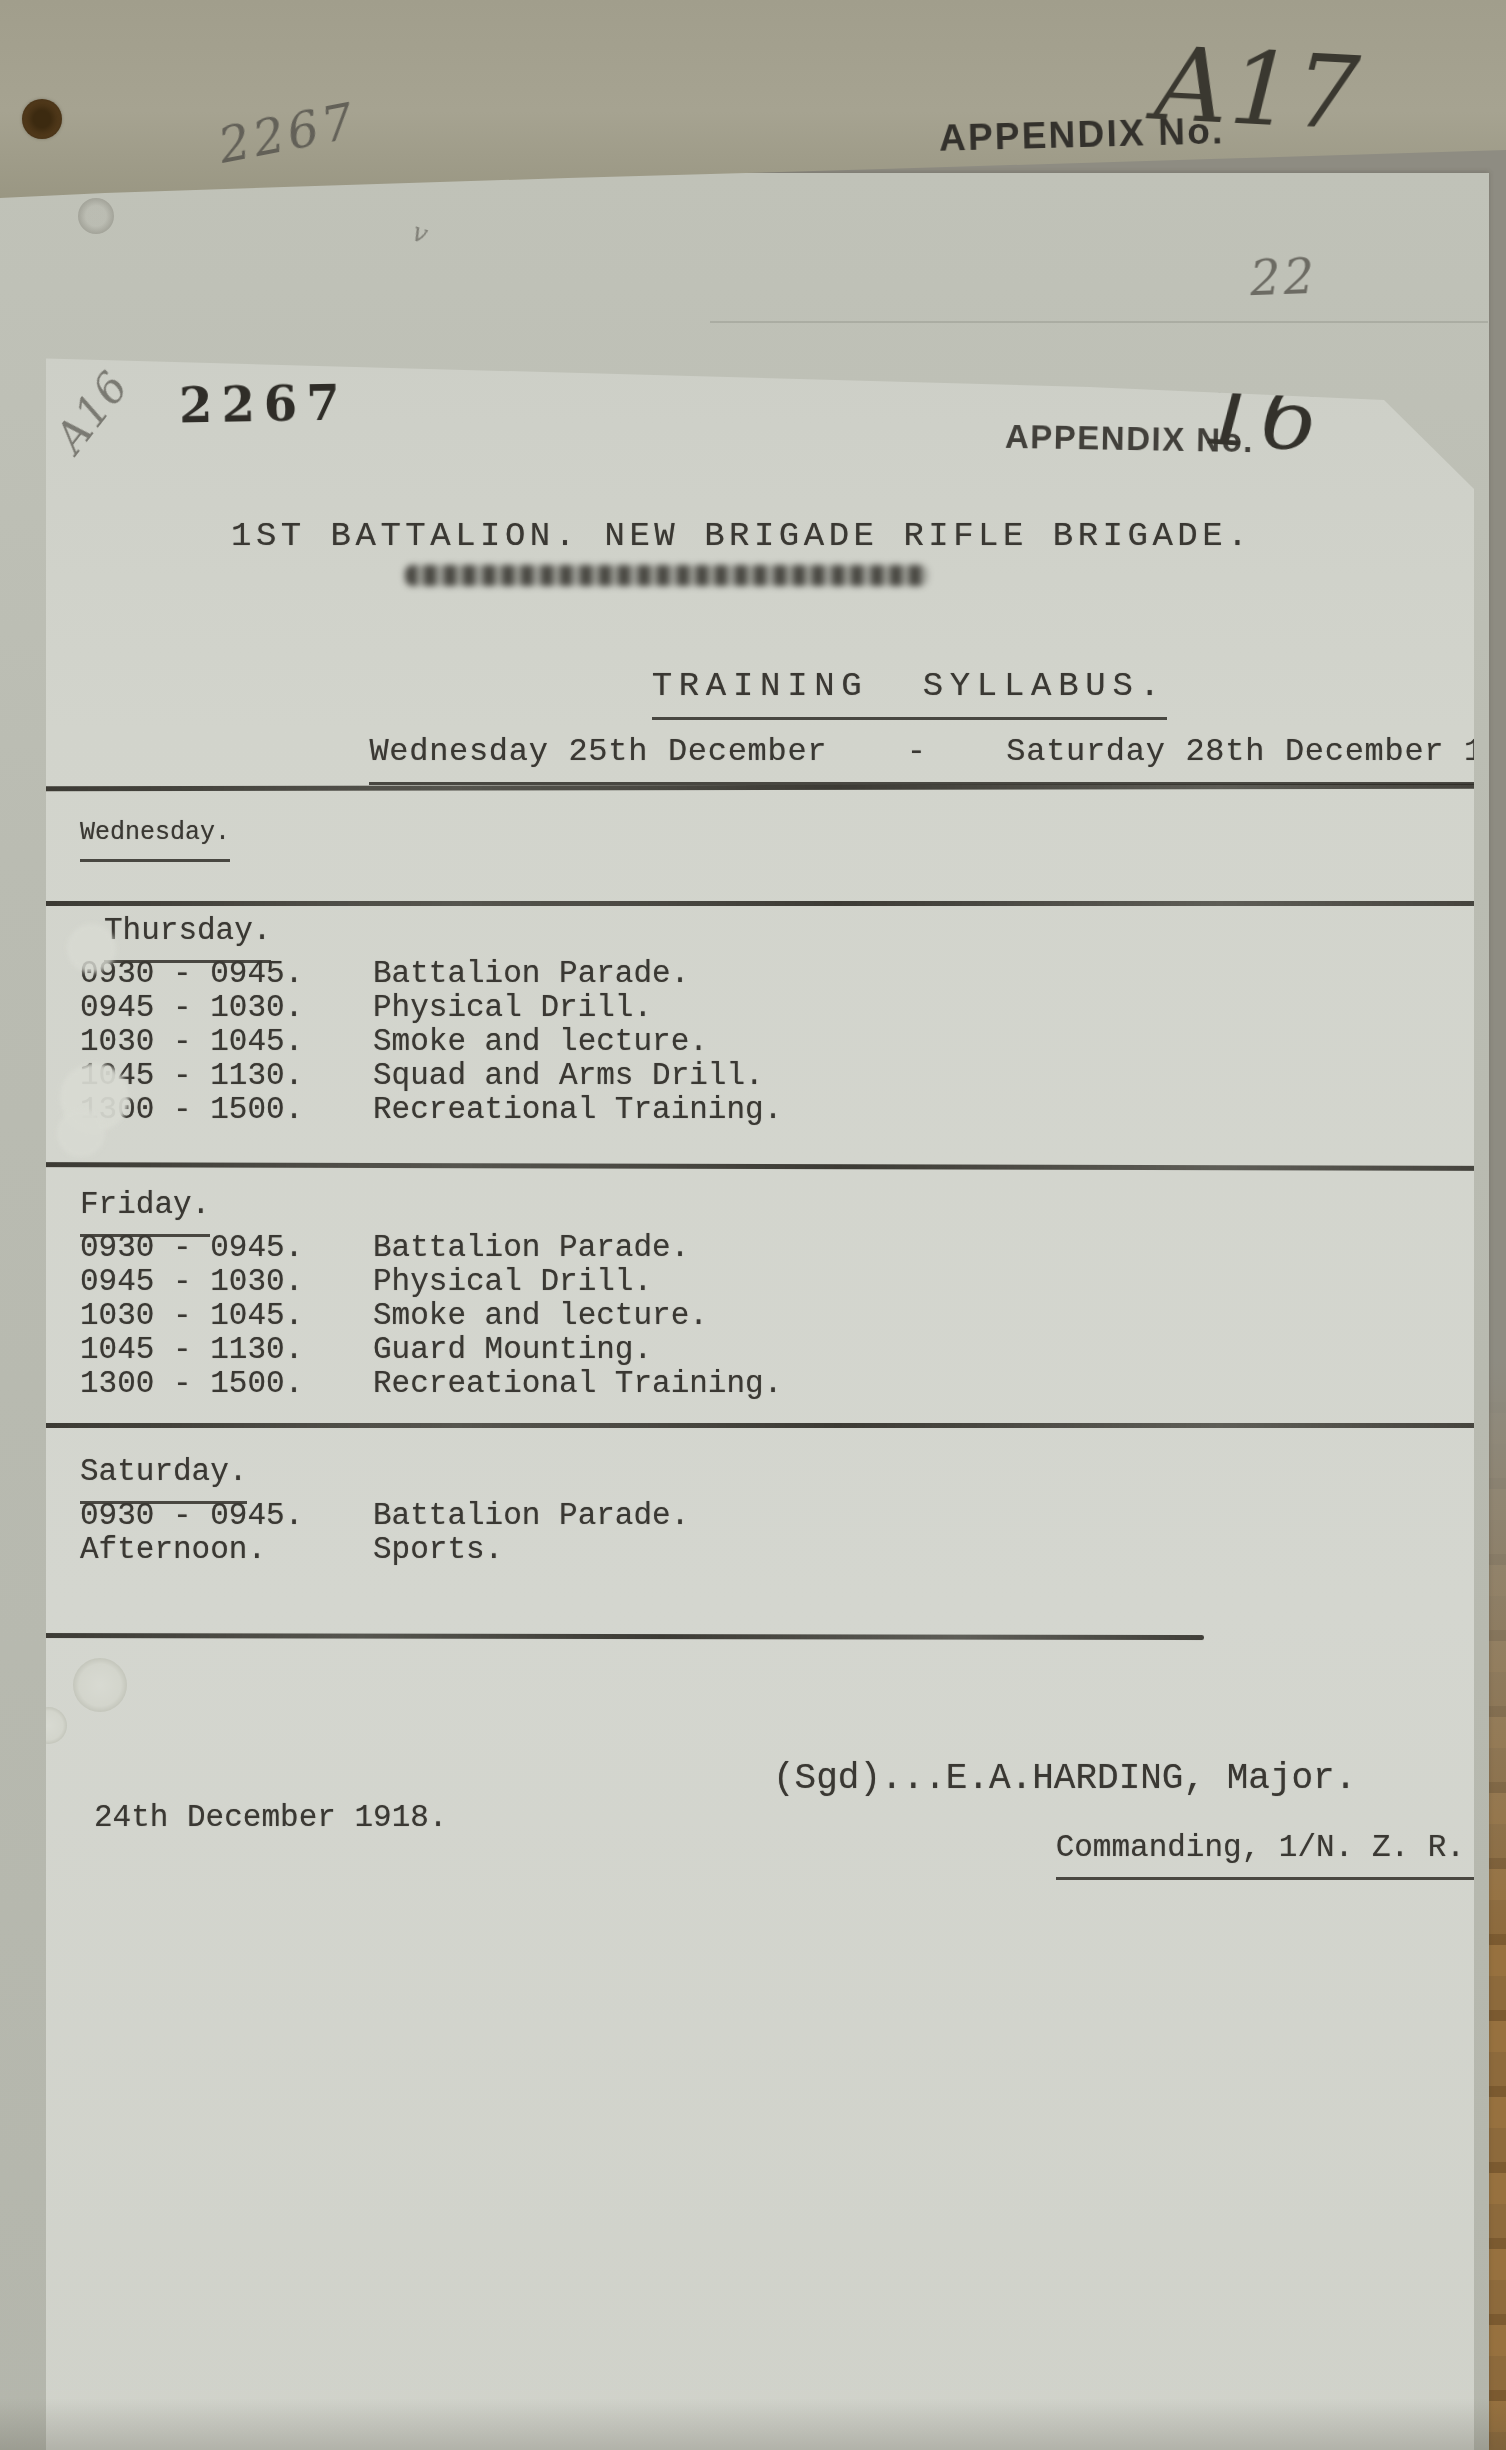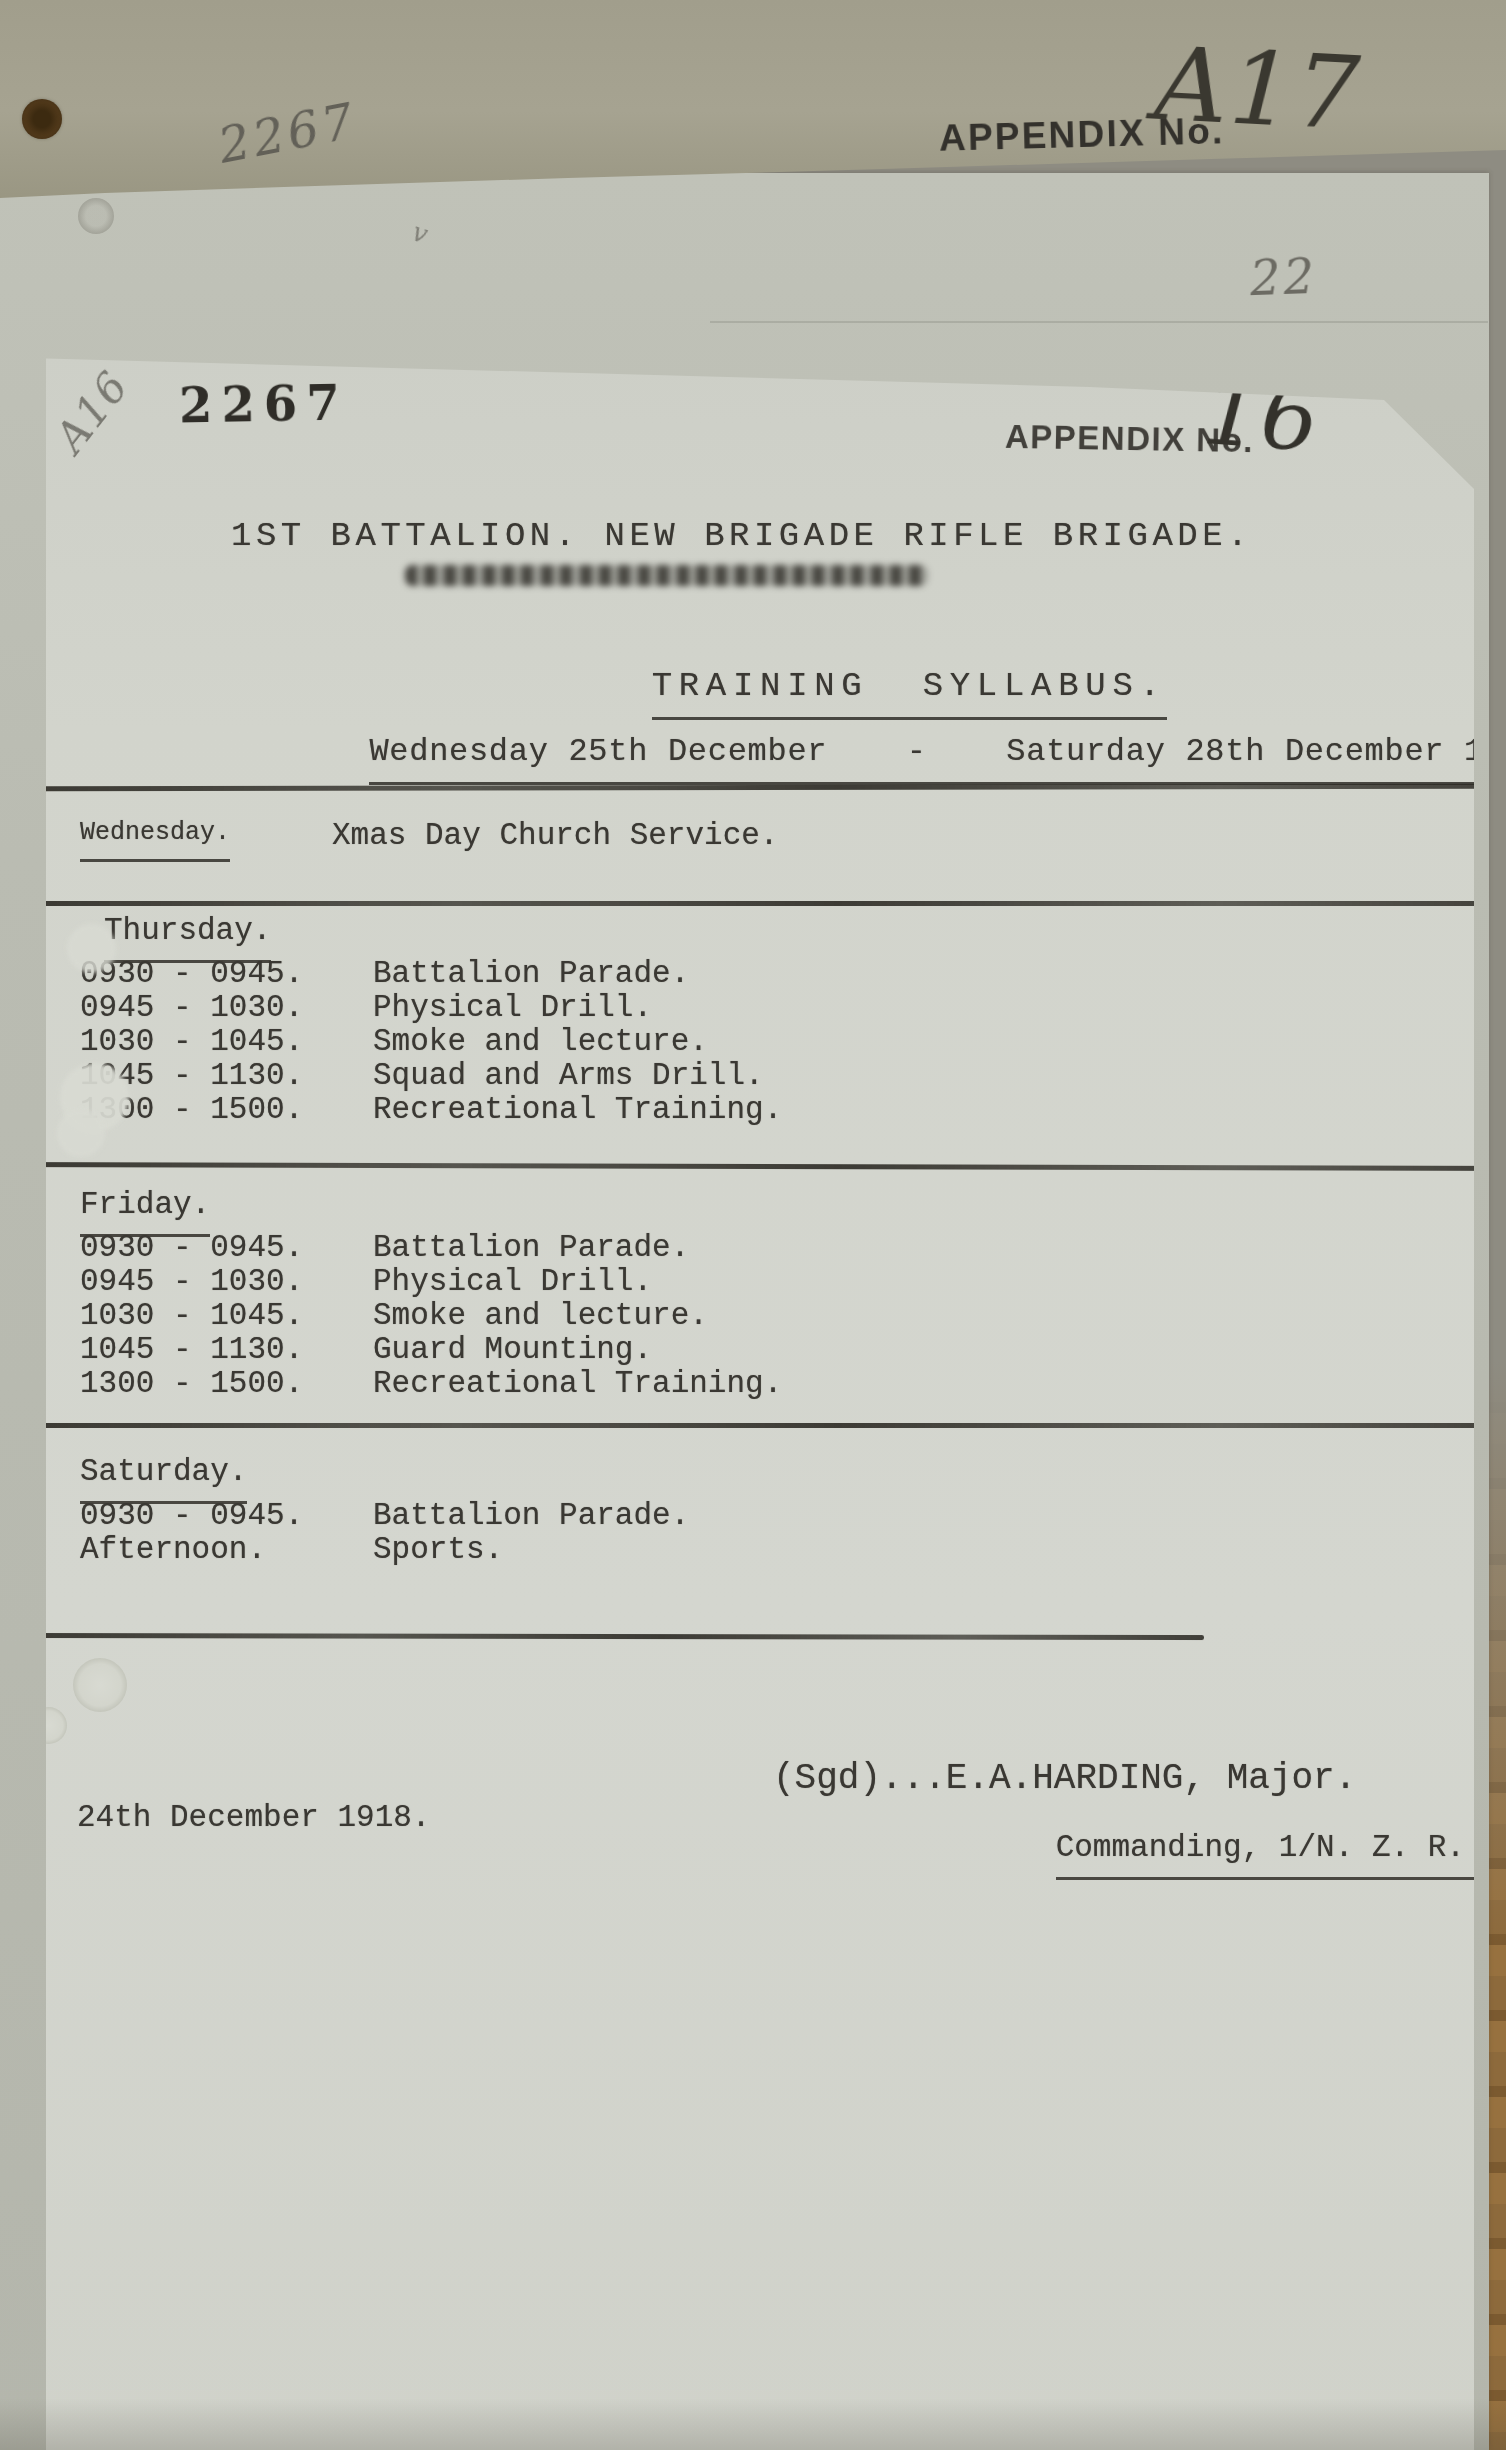--- a/index.html
+++ b/index.html
@@ -91,21 +91,20 @@
     </div>
 
     <div class="type" style="left:204px;top:345px;font-size:32px;letter-spacing:0.7px;">
       <span class="ul">Wednesday 25th December    -    Saturday 28th December 1918.</span>
     </div>
 
     <div class="rule" style="left:-46px;top:434px;width:1525px;transform:rotate(-.1deg);"></div>
 
     <div class="section" style="top:467px;height:37px;">
       <span class="type day-abs" style="font-size:25px;"><span class="ul">Wednesday.</span></span>
-      <span class="type" style="left:286px;font-size:31px;">Xmas Day Church Service.</span>
     </div>
 
     <div class="rule" style="left:-46px;top:550px;width:1525px;"></div>
 
     <div class="section" style="top:562px;">
       <span class="type day-abs" style="font-size:31px;margin-left:24px;"><span class="ul">Thursday.</span></span>
       <div style="position:absolute;left:0;top:43px;width:1428px;font-size:31px;">
           <div class="srow">
             <span class="type time">0930 - 0945.</span>
             <span class="type act">Battalion Parade.</span>
@@ -179,18 +178,18 @@
     <div class="blob" style="left:13.5px;top:712px;width:69px;height:69px;opacity:.92;"></div>
     <div class="blob" style="left:10.5px;top:758px;width:48px;height:48px;opacity:.8;"></div>
 
     <div class="stain" style="left:27px;top:1307px;width:54px;height:54px;"></div>
     <div class="stain" style="left:-16.4px;top:1356px;width:37px;height:37px;"></div>
 
     <div class="type" style="left:727px;top:1407px;font-size:36px;">(Sgd)...E.A.HARDING, Major.</div>
     <div class="type" style="left:898px;top:1444px;font-size:31px;">
       <span class="ul">Commanding, 1/N. Z. R. B.</span>
     </div>
-    <div class="type" style="left:31px;top:1449px;font-size:31px;">24th December 1918.</div>
+    <div class="type" style="left:48px;top:1449px;font-size:31px;">24th December 1918.</div>
   </div>
 
   <div class="bottom-shade"></div>
 </div>
 
 
 </body></html>

